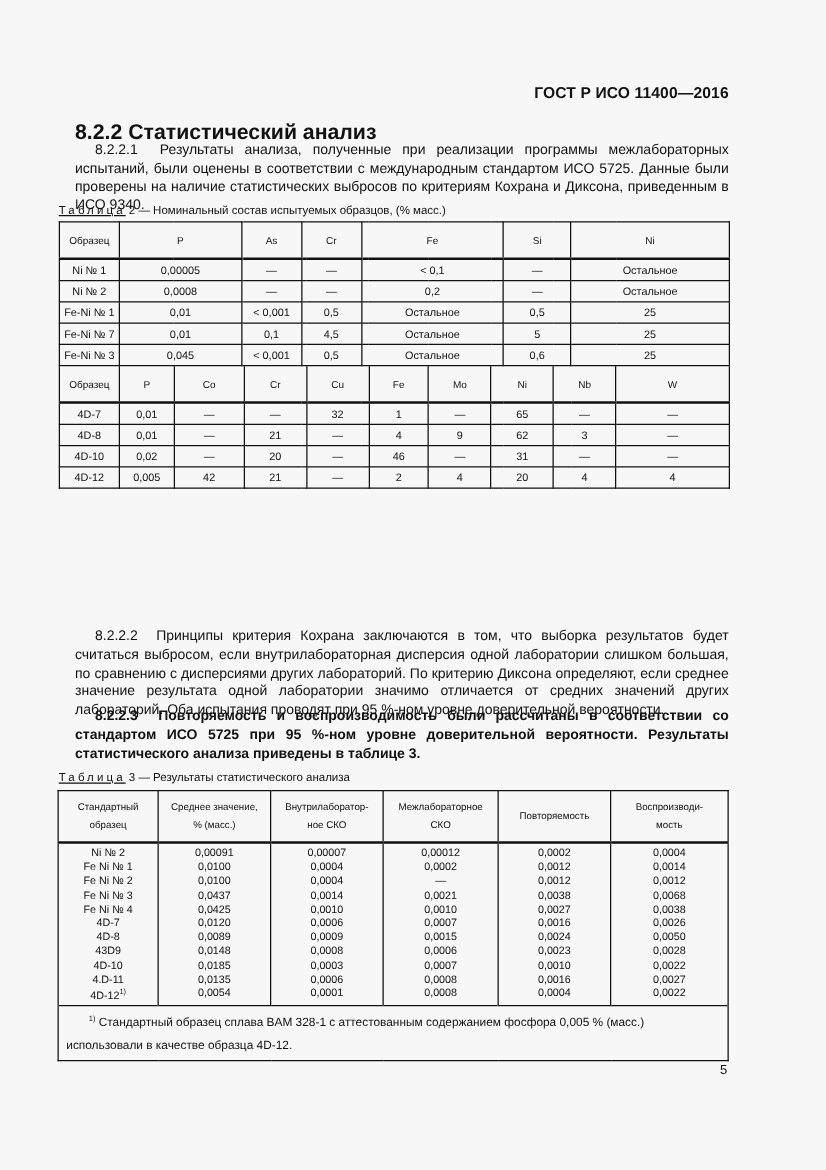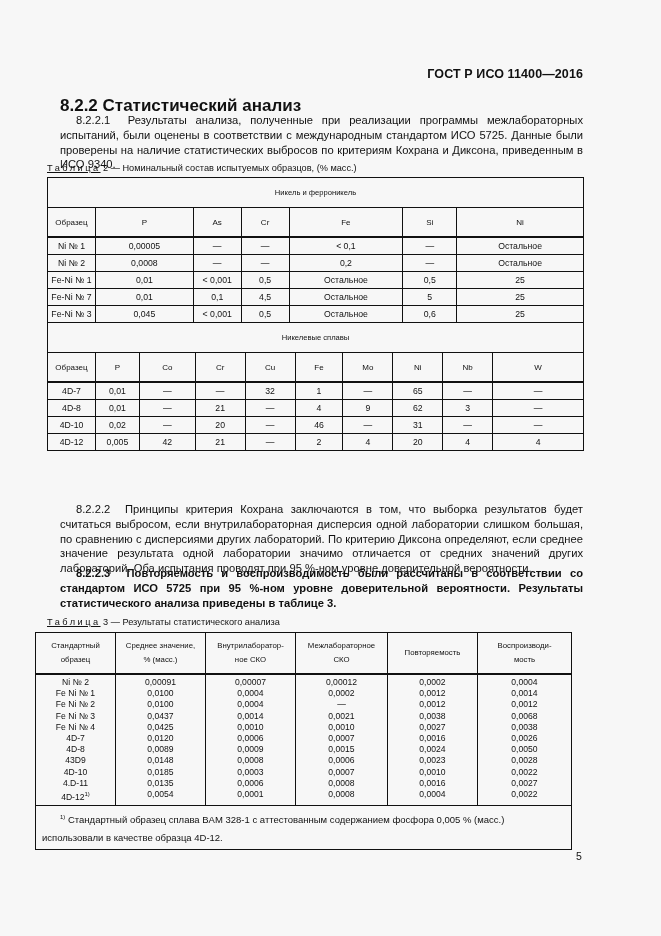--- a/index.html
+++ b/index.html
@@ -29,21 +29,21 @@
     font-size: 9.2px;
   }
   .caption .spaced { letter-spacing: 2.5px; text-decoration: underline; }
   table { border-collapse: collapse; position: absolute; }
   #t2 { left: 47px; top: 177px; width: 537px; font-size: 8.7px; }
   #t2 td { border: 1px solid #111; text-align: center; padding: 0; height: 16px; }
   #t2 tr.grouphead td { height: 29px; font-size: 7.6px; }
   #t2 tr.colhead td { height: 28px; border-bottom: 2.5px solid #111; font-size: 8px; }
   #t2 tr.datarow td { height: 16px; }
   #t2 { border: 1.4px solid #111; }
-  #t3 { left: 35px; top: 632px; width: 537px; font-size: 8.6px; border: 1.4px solid #111; }
+  #t3 { left: 46px; top: 632px; width: 537px; font-size: 8.6px; border: 1.4px solid #111; }
   #t3 th { font-weight: normal; font-size: 7.8px; line-height: 14px; border: 1px solid #111; border-bottom: 2.5px solid #111; height: 40px; padding: 0 2px; }
   #t3 td.col { border-left: 1px solid #111; border-right: 1px solid #111; text-align: center; vertical-align: top; padding: 2px 0 2px 0; line-height: 11.2px; }
   #t3 td.note { border: 1px solid #111; font-size: 9.5px; line-height: 18px; padding: 2px 6px 2px 6px; text-align: left; }
   #t3 .note-indent { display: inline-block; width: 18px; }
   sup { font-size: 6px; }
   .page-num { position: absolute; left: 576px; top: 850px; font-size: 10.5px; }
 </style>
 </head>
 <body>
 
@@ -70,23 +70,20 @@
       <col style="width: 6px;">
       <col style="width: 48px;">
       <col style="width: 50px;">
       <col style="width: 10px;">
       <col style="width: 40px;">
       <col style="width: 14px;">
       <col style="width: 36px;">
       <col style="width: 91px;">
     </colgroup>
   <tbody id="t2body">
-      <tr class="grouphead">
-        <td colspan="15">Никель и ферроникель</td>
-      </tr>
       <tr class="colhead">
         <td colspan="1">Образец</td>
         <td colspan="2">P</td>
         <td colspan="2">As</td>
         <td colspan="2">Cr</td>
         <td colspan="4">Fe</td>
         <td colspan="2">Si</td>
         <td colspan="2">Ni</td>
       </tr>
       <tr class="datarow">
@@ -126,23 +123,20 @@
         <td colspan="2">25</td>
       </tr>
       <tr class="datarow">
         <td colspan="1">Fe-Ni № 3</td>
         <td colspan="2">0,045</td>
         <td colspan="2">&lt; 0,001</td>
         <td colspan="2">0,5</td>
         <td colspan="4">Остальное</td>
         <td colspan="2">0,6</td>
         <td colspan="2">25</td>
-      </tr>
-      <tr class="grouphead">
-        <td colspan="15">Никелевые сплавы</td>
       </tr>
       <tr class="colhead">
         <td colspan="1">Образец</td>
         <td colspan="1">P</td>
         <td colspan="2">Co</td>
         <td colspan="2">Cr</td>
         <td colspan="2">Cu</td>
         <td colspan="1">Fe</td>
         <td colspan="1">Mo</td>
         <td colspan="2">Ni</td>

